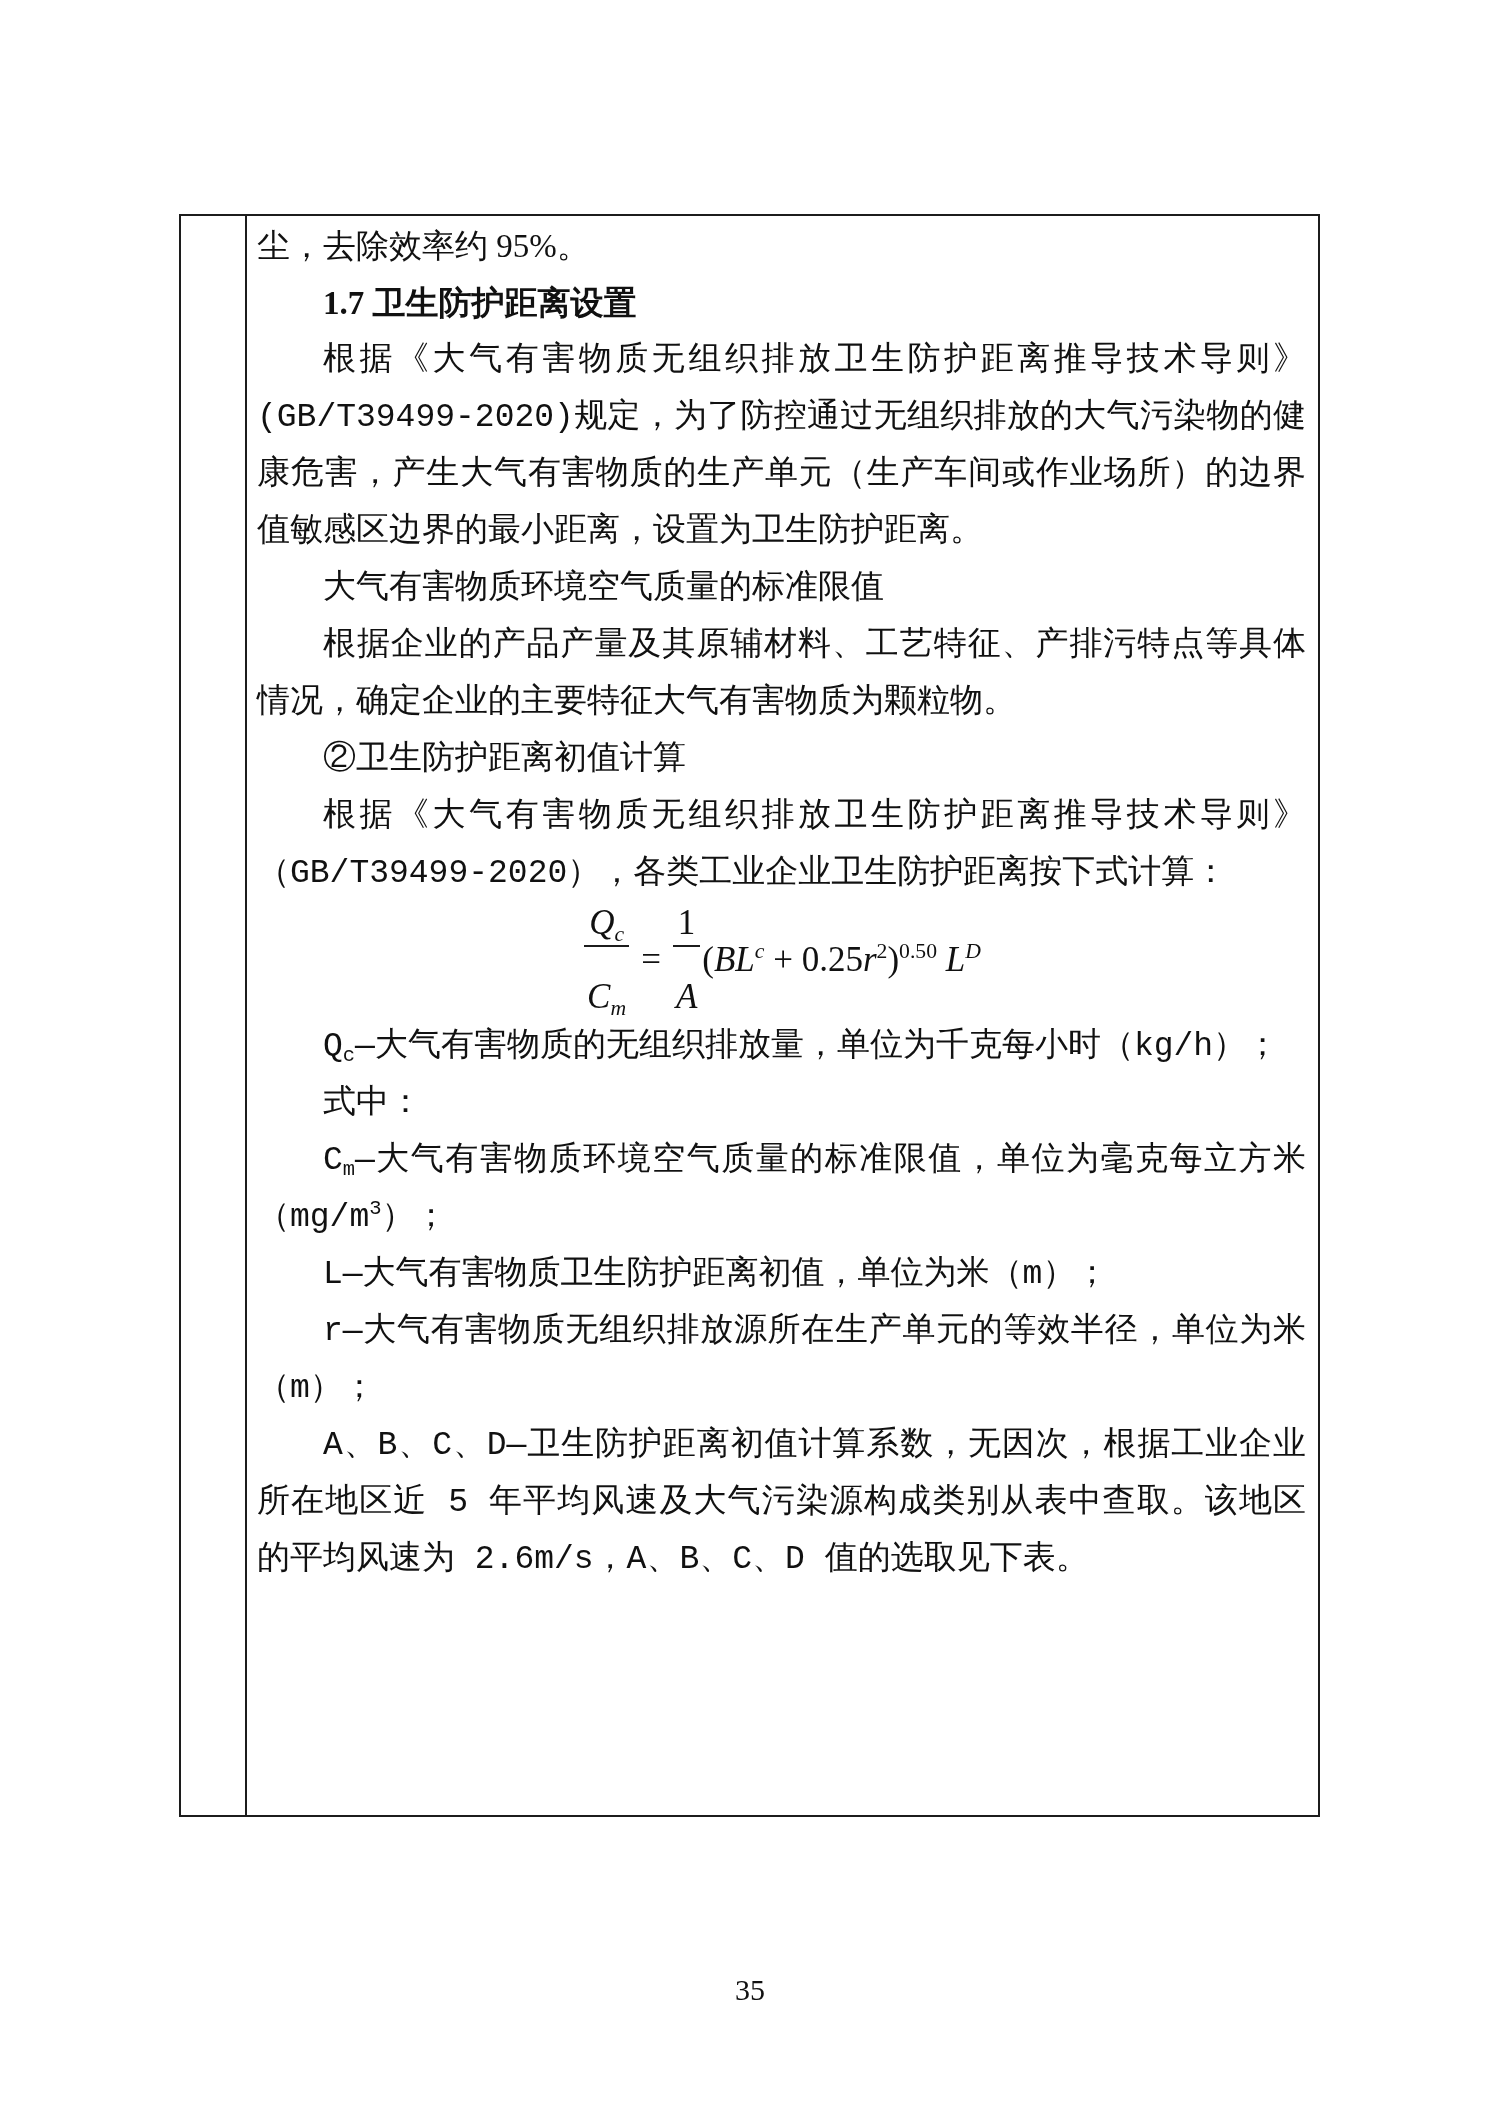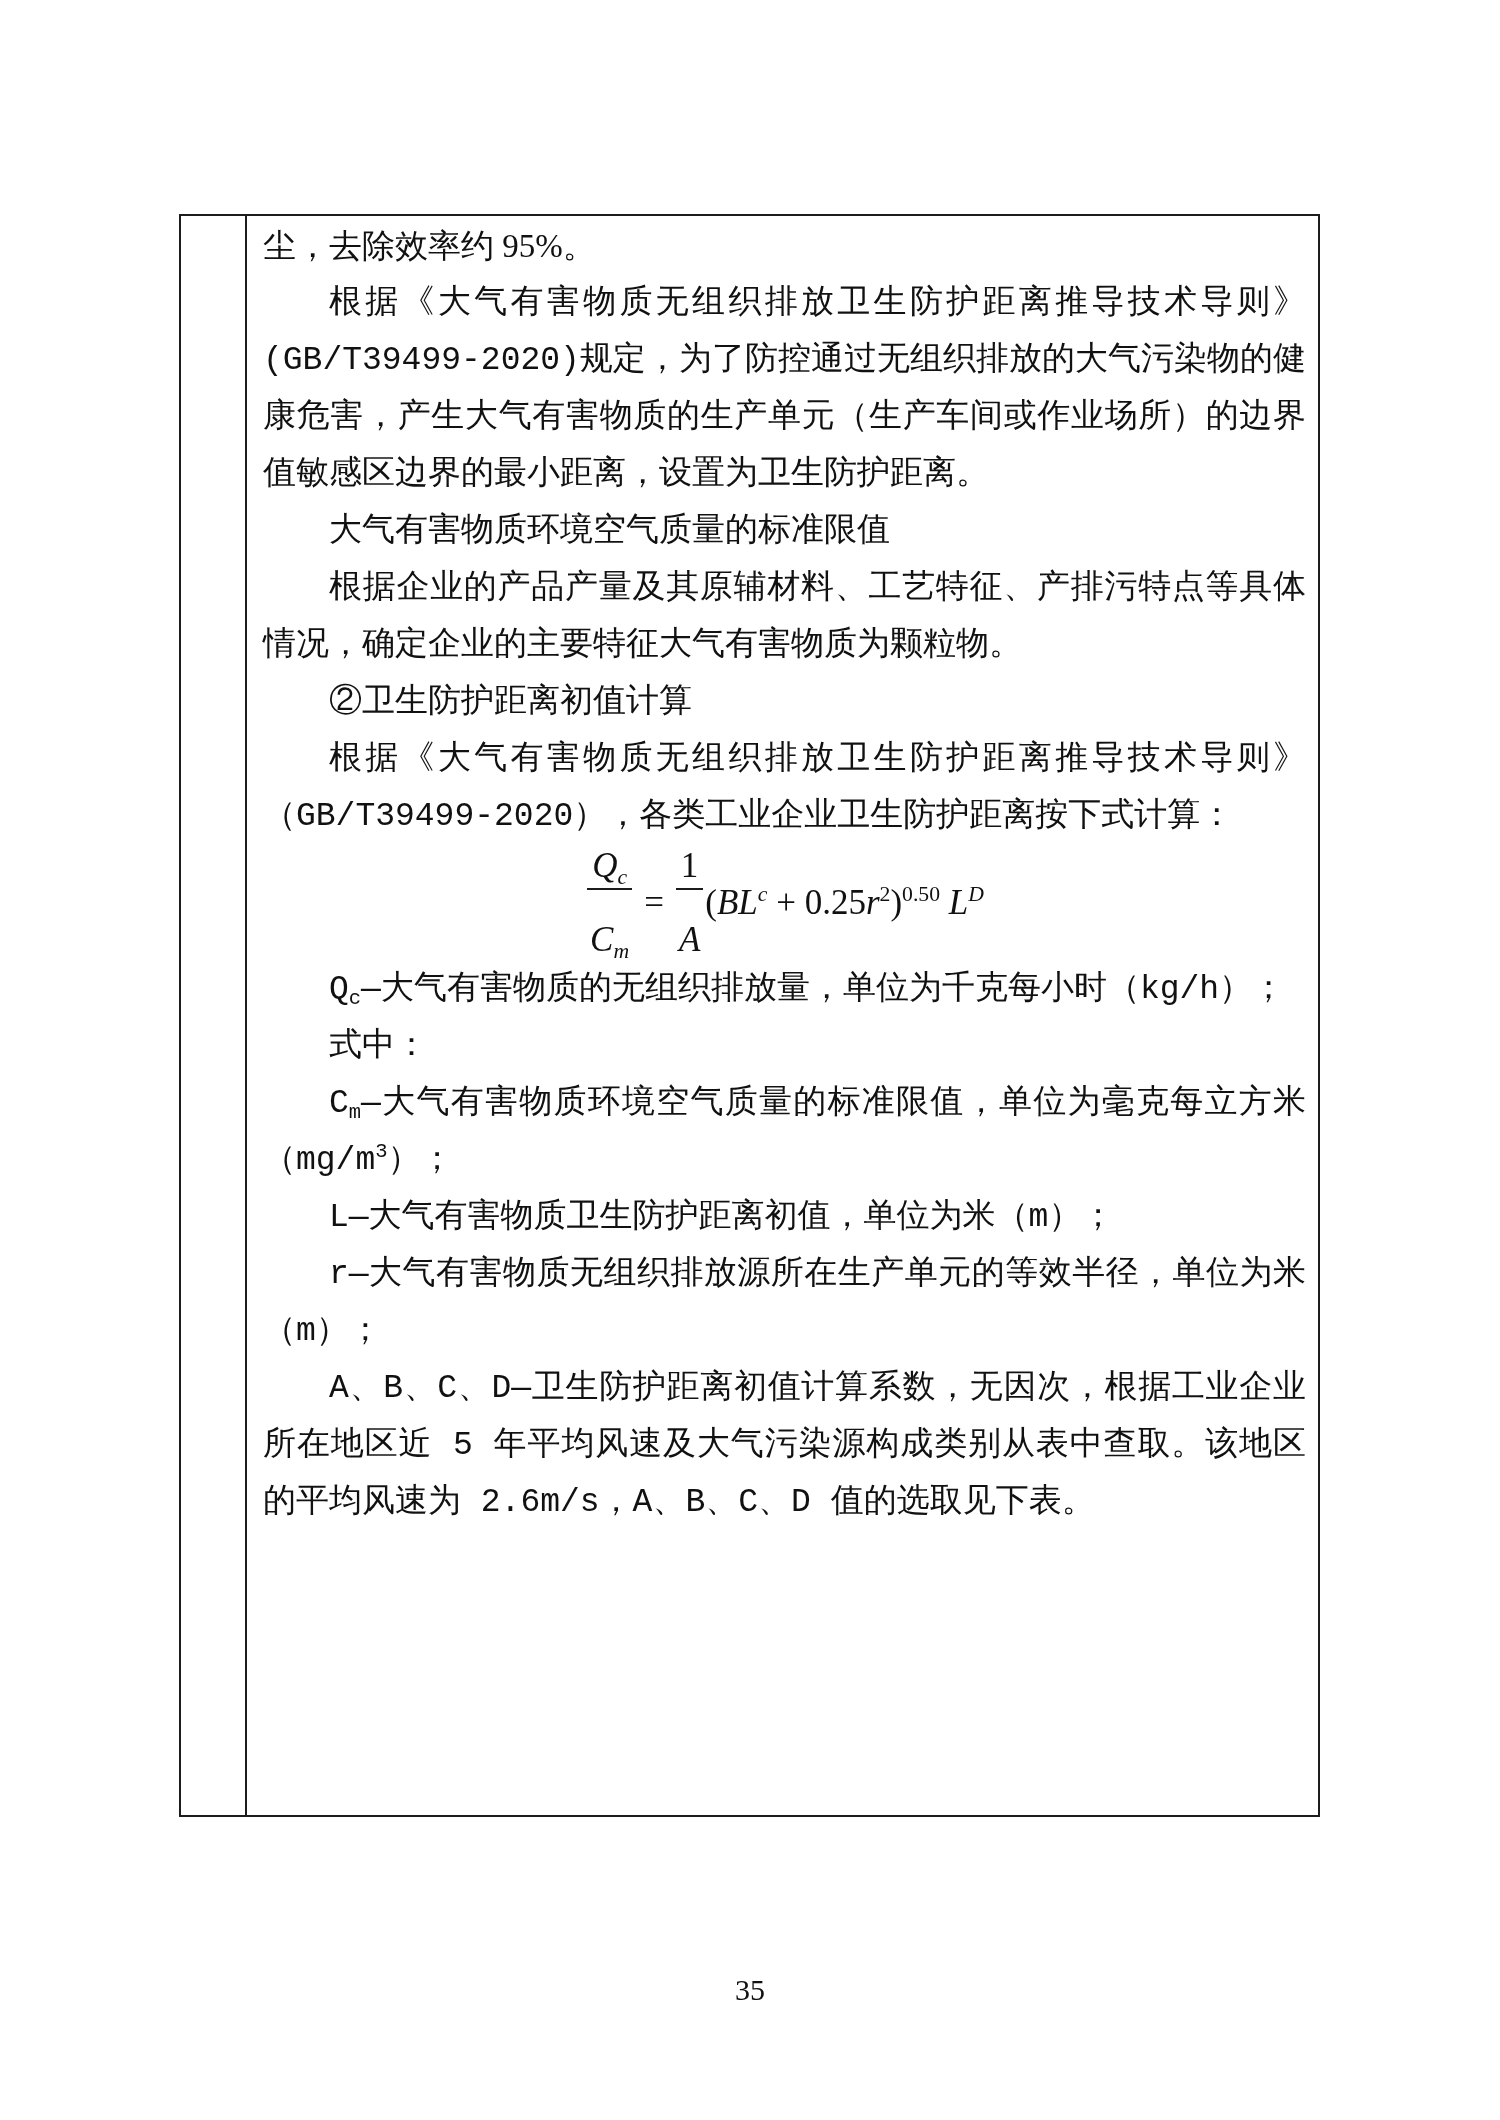--- a/index.html
+++ b/index.html
@@ -23,21 +23,21 @@
   }
   .row-label-cell {
     flex: none;
     width: 66px;
     border-right: 2px solid #1c1c1c;
     box-sizing: border-box;
   }
   .content-cell {
     flex: 1;
     box-sizing: border-box;
-    padding: 2px 12px 0 16px;
+    padding: 2px 12px 0 10px;
     font-size: 33px;
     line-height: 57px;
     text-align: justify;
     text-justify: inter-character;
   }
   .content-cell p { margin: 0; }
   .indent { text-indent: 2em; font-family: Liberation Mono, monospace; }
   .heading { font-weight: bold; text-indent: 2em; }
 
   .formula-row {
@@ -76,20 +76,21 @@
 <body>
 
 <div class="page">
 
   <div class="doc-table">
     <div class="row-label-cell"></div>
 
     <div class="content-cell">
       <p>尘，去除效率约 95%。</p>
 
+      <p class="heading">1.7 卫生防护距离设置</p>
 
       <p class="indent">根据《大气有害物质无组织排放卫生防护距离推导技术导则》(GB/T39499-2020)规定，为了防控通过无组织排放的大气污染物的健康危害，产生大气有害物质的生产单元（生产车间或作业场所）的边界值敏感区边界的最小距离，设置为卫生防护距离。</p>
 
       <p class="indent">大气有害物质环境空气质量的标准限值</p>
 
       <p class="indent">根据企业的产品产量及其原辅材料、工艺特征、产排污特点等具体情况，确定企业的主要特征大气有害物质为颗粒物。</p>
 
       <p class="indent">②卫生防护距离初值计算</p>
 
       <p class="indent">根据《大气有害物质无组织排放卫生防护距离推导技术导则》（GB/T39499-2020），各类工业企业卫生防护距离按下式计算：</p>

